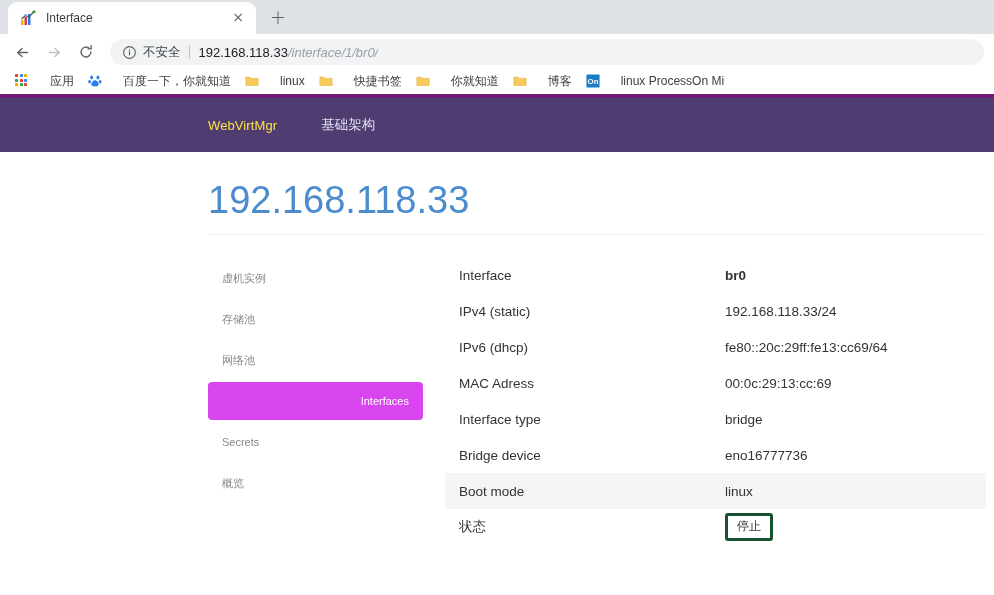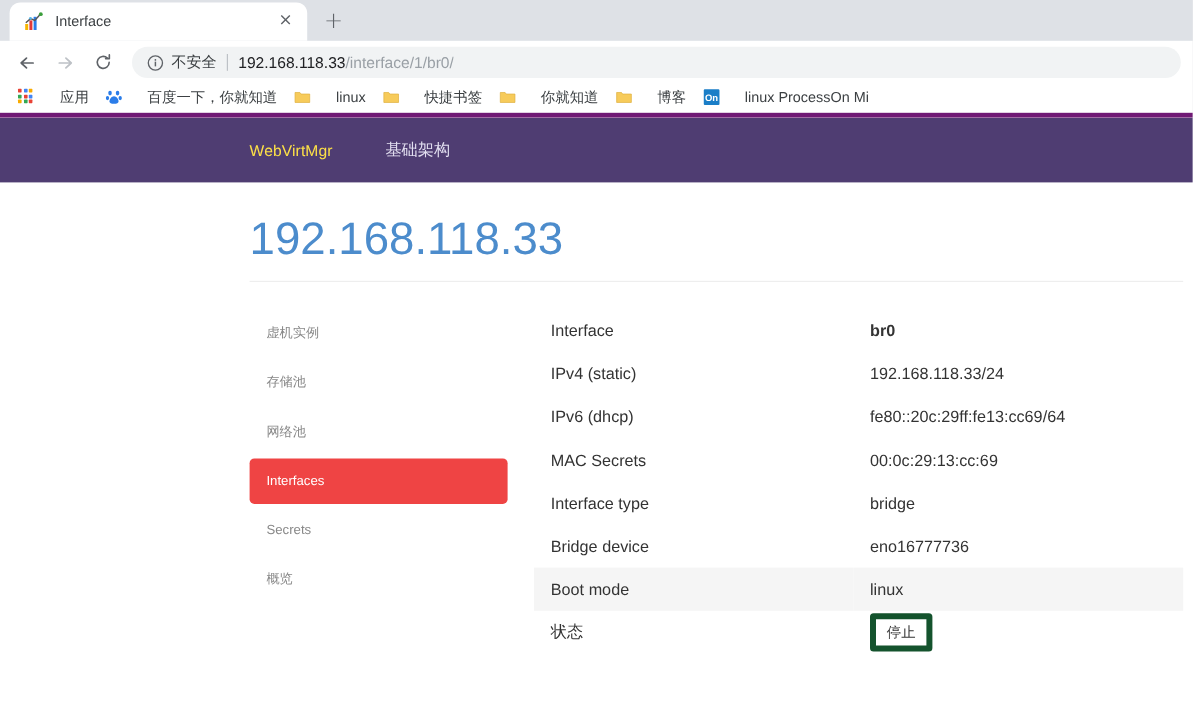--- a/index.html
+++ b/index.html
@@ -135,21 +135,21 @@
     margin-right: 9px;
     flex: 0 0 1px;
   }
   .omni-url {
     font-size: 13px;
     color: #202124;
     white-space: nowrap;
     overflow: hidden;
     text-overflow: ellipsis;
   }
-  .omni-url .url-path { color: #9aa0a6; }
+  .omni-url .url-path { color: #9aa0a6; font-style: italic; }
 
   
   .bookmarks-bar {
     height: 28px;
     background: #ffffff;
     display: flex;
     padding: 0 8px;
     box-sizing: border-box;
     border-bottom: 4px solid #701a75;
     overflow: hidden;
@@ -246,22 +246,23 @@
     line-height: 38px;
     padding: 0 14px;
     border-radius: 4px;
     font-size: 11px;
     color: #888888;
     margin-bottom: 3px;
     box-sizing: border-box;
     white-space: nowrap;
   }
   .side-item.active {
-    background: #ef4444;
+    background: #d946ef;
     color: #ffffff;
+    text-align: right;
   }
 
   .detail {
     flex: 1 1 auto;
     margin-left: 22px;
     margin-top: 0;
   }
   .detail-table {
     width: 100%;
     border-collapse: collapse;
@@ -276,24 +277,24 @@
     border: 0;
   }
   .detail-table td.label-cell { width: 244px; }
   .detail-table td.value-cell.bold { font-weight: bold; }
   .btn-default {
     display: inline-block;
     font-size: 12px;
     line-height: 1;
     color: #333333;
     background: #ffffff;
-    border: 5px solid #14532d;
+    border: 3px solid #14532d;
     border-radius: 3px;
     padding: 5px 9px;
-    font-family: Liberation Sans, sans-serif;
+    font-family: Liberation Mono, monospace;
   }
 </style>
 </head>
 <body>
 
 <div class="browser-chrome">
 
   <div class="tab-strip">
     <div class="tab">
       <span class="tab-favicon">
@@ -458,21 +459,21 @@
             </tr>
             <tr>
               <td class="label-cell">IPv4 (static)</td>
               <td class="value-cell">192.168.118.33/24</td>
             </tr>
             <tr>
               <td class="label-cell">IPv6 (dhcp)</td>
               <td class="value-cell">fe80::20c:29ff:fe13:cc69/64</td>
             </tr>
             <tr>
-              <td class="label-cell">MAC Secrets</td>
+              <td class="label-cell">MAC Adress</td>
               <td class="value-cell">00:0c:29:13:cc:69</td>
             </tr>
             <tr>
               <td class="label-cell">Interface type</td>
               <td class="value-cell">bridge</td>
             </tr>
             <tr>
               <td class="label-cell">Bridge device</td>
               <td class="value-cell">eno16777736</td>
             </tr>

